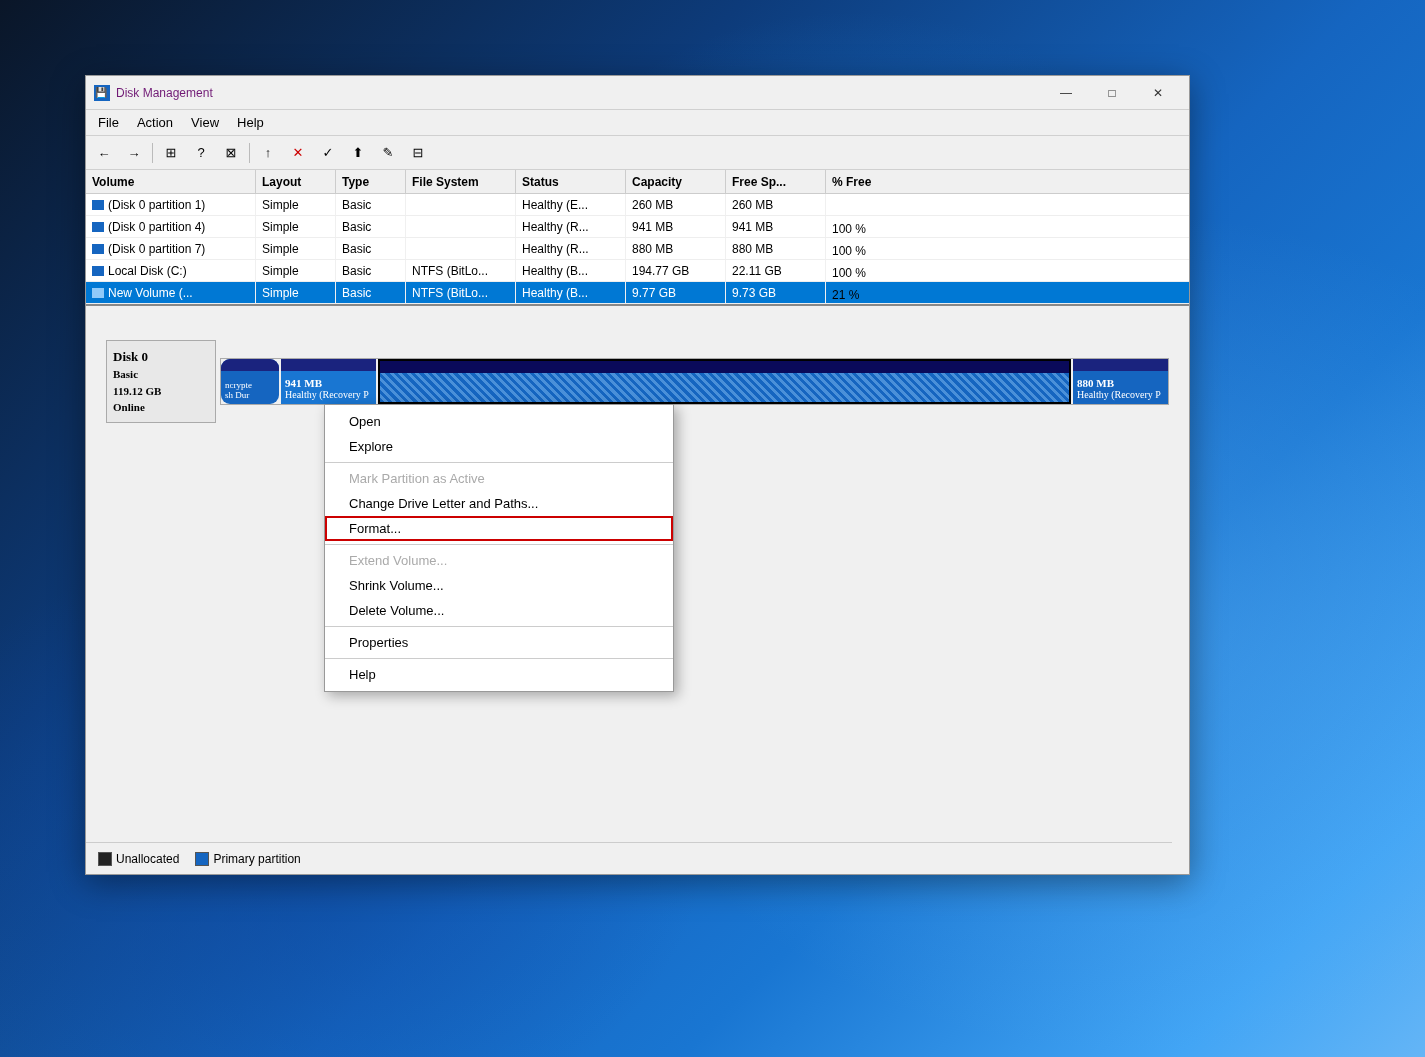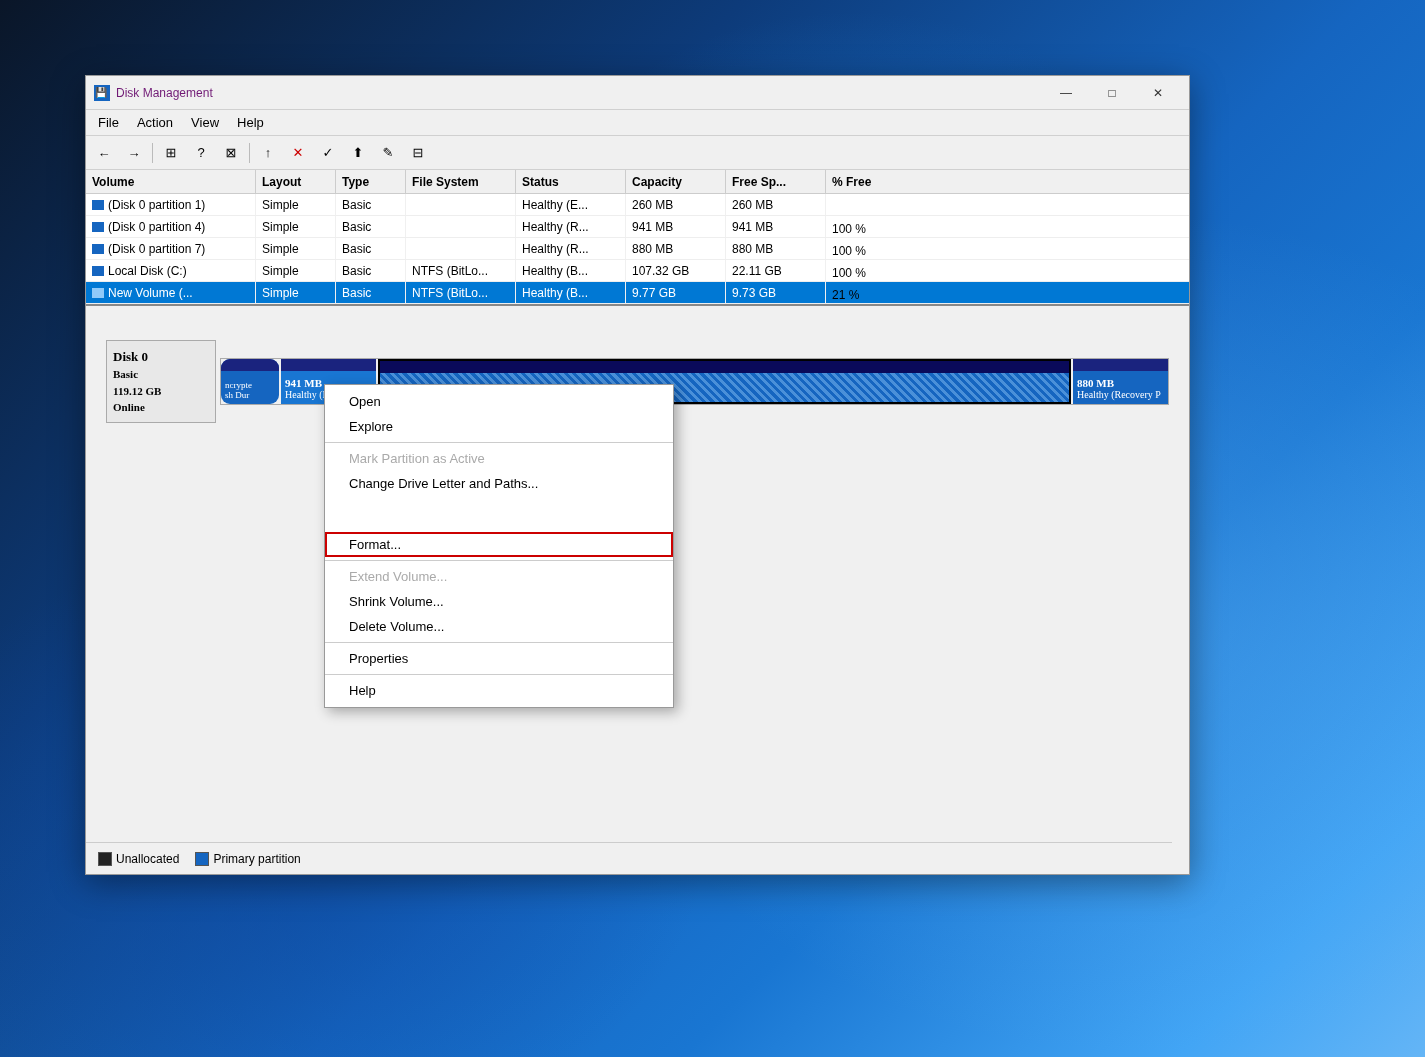--- a/index.html
+++ b/index.html
@@ -251,42 +251,41 @@
     .legend-box {
       width: 14px;
       height: 14px;
       border: 1px solid #555;
     }
     .legend-box-black { background: #222; }
     .legend-box-blue { background: #1565c0; }
     
     .context-menu {
       position: absolute;
-      top: 308px;
+      top: 328px;
       left: 238px;
       width: 350px;
       background: white;
       border: 1px solid #999;
       box-shadow: 4px 4px 12px rgba(0,0,0,0.3);
       z-index: 100;
       font-size: 13px;
       padding: 4px 0;
     }
     .ctx-item {
       padding: 5px 24px;
       cursor: pointer;
       color: #000;
     }
     .ctx-item.disabled { color: #aaa; cursor: default; }
     .ctx-item.highlighted {
       background: white;
       color: #000;
       border: 2px solid #cc0000;
       padding: 3px 22px;
-      margin-top: 36px;
     }
     .ctx-sep {
       height: 1px;
       background: #ccc;
       margin: 3px 0;
     }
   </style>
 </head>
 <body>
 
@@ -384,21 +383,21 @@
 
     <div class="table-row">
       <div class="td col-volume">
         <span class="vol-icon"></span>
         <span>Local Disk (C:)</span>
       </div>
       <div class="td col-layout">Simple</div>
       <div class="td col-type">Basic</div>
       <div class="td col-fs">NTFS (BitLo...</div>
       <div class="td col-status">Healthy (B...</div>
-      <div class="td col-capacity">107.32 GB</div>
+      <div class="td col-capacity">194.77 GB</div>
       <div class="td col-freesp">22.11 GB</div>
       <div class="td col-pctfree">21 %</div>
     </div>
 
     <div class="table-row selected">
       <div class="td col-volume" style="color:white;">
         <span class="vol-icon" style="background:#90caf9;"></span>
         <span>New Volume (...</span>
       </div>
       <div class="td col-layout" style="color:white;">Simple</div>

